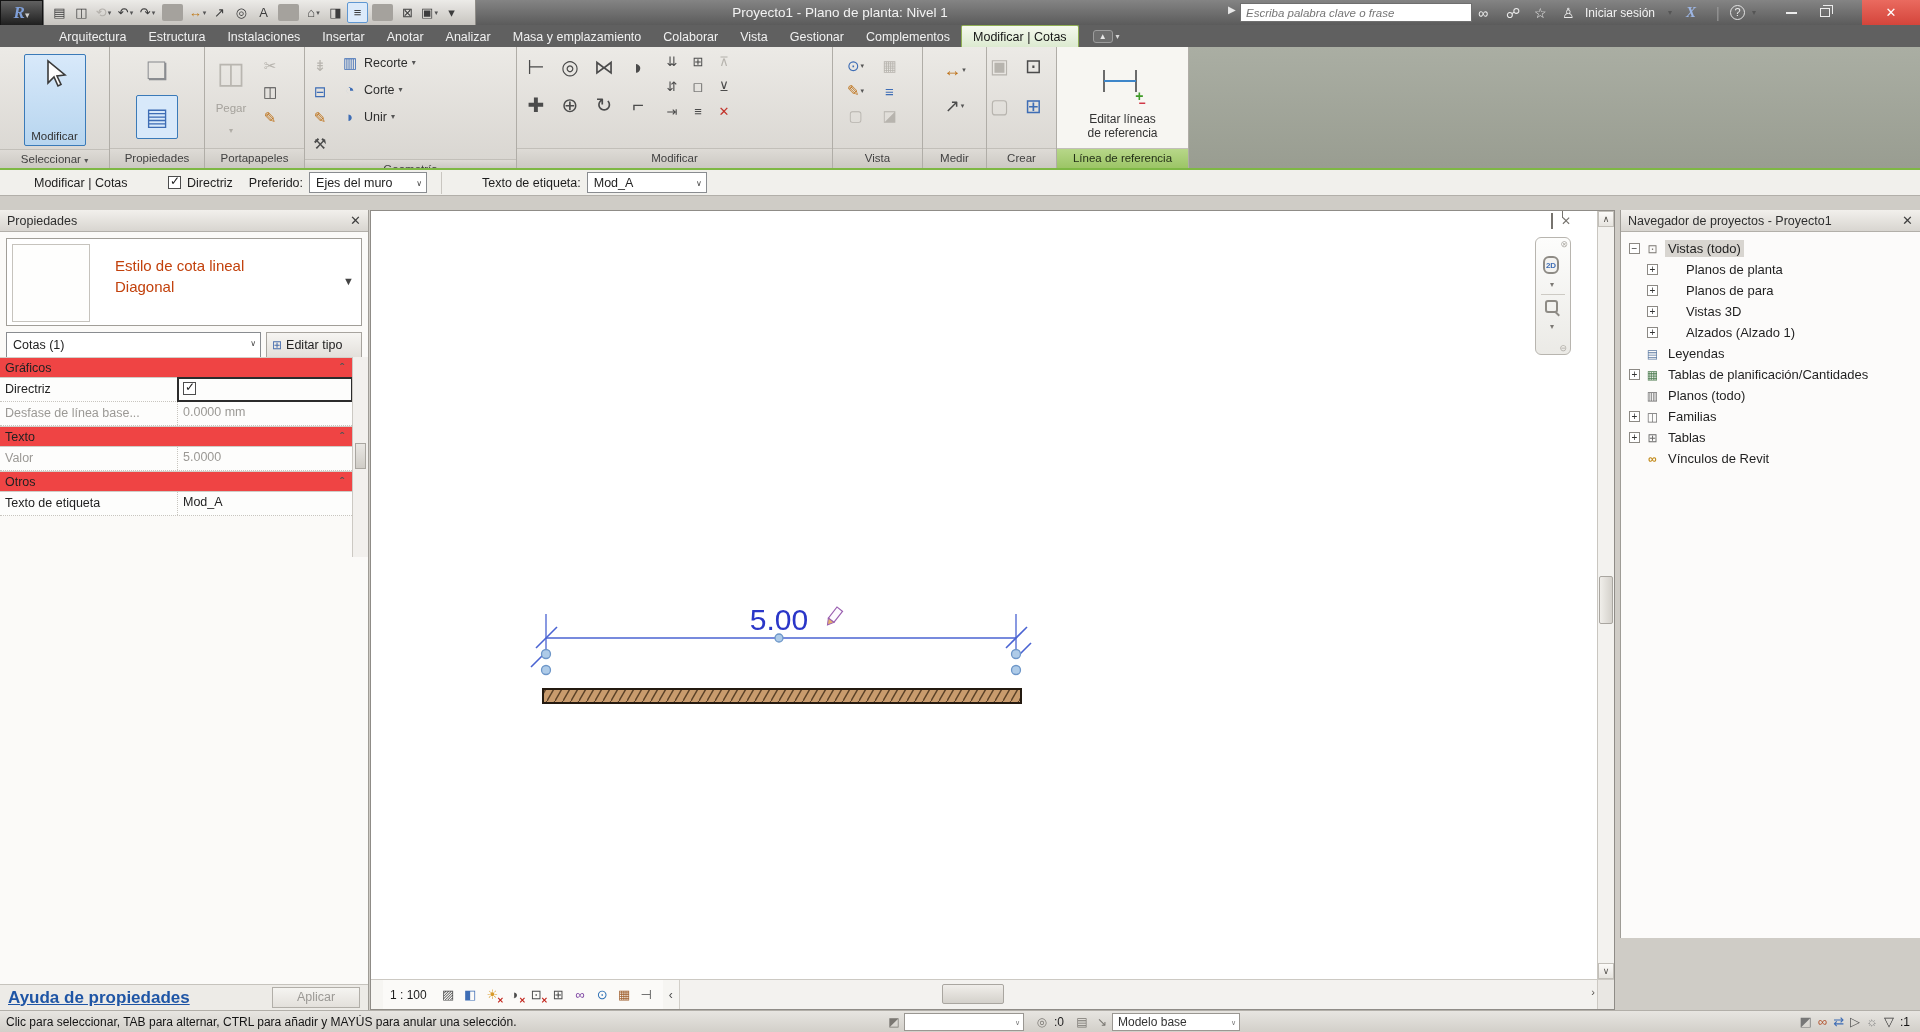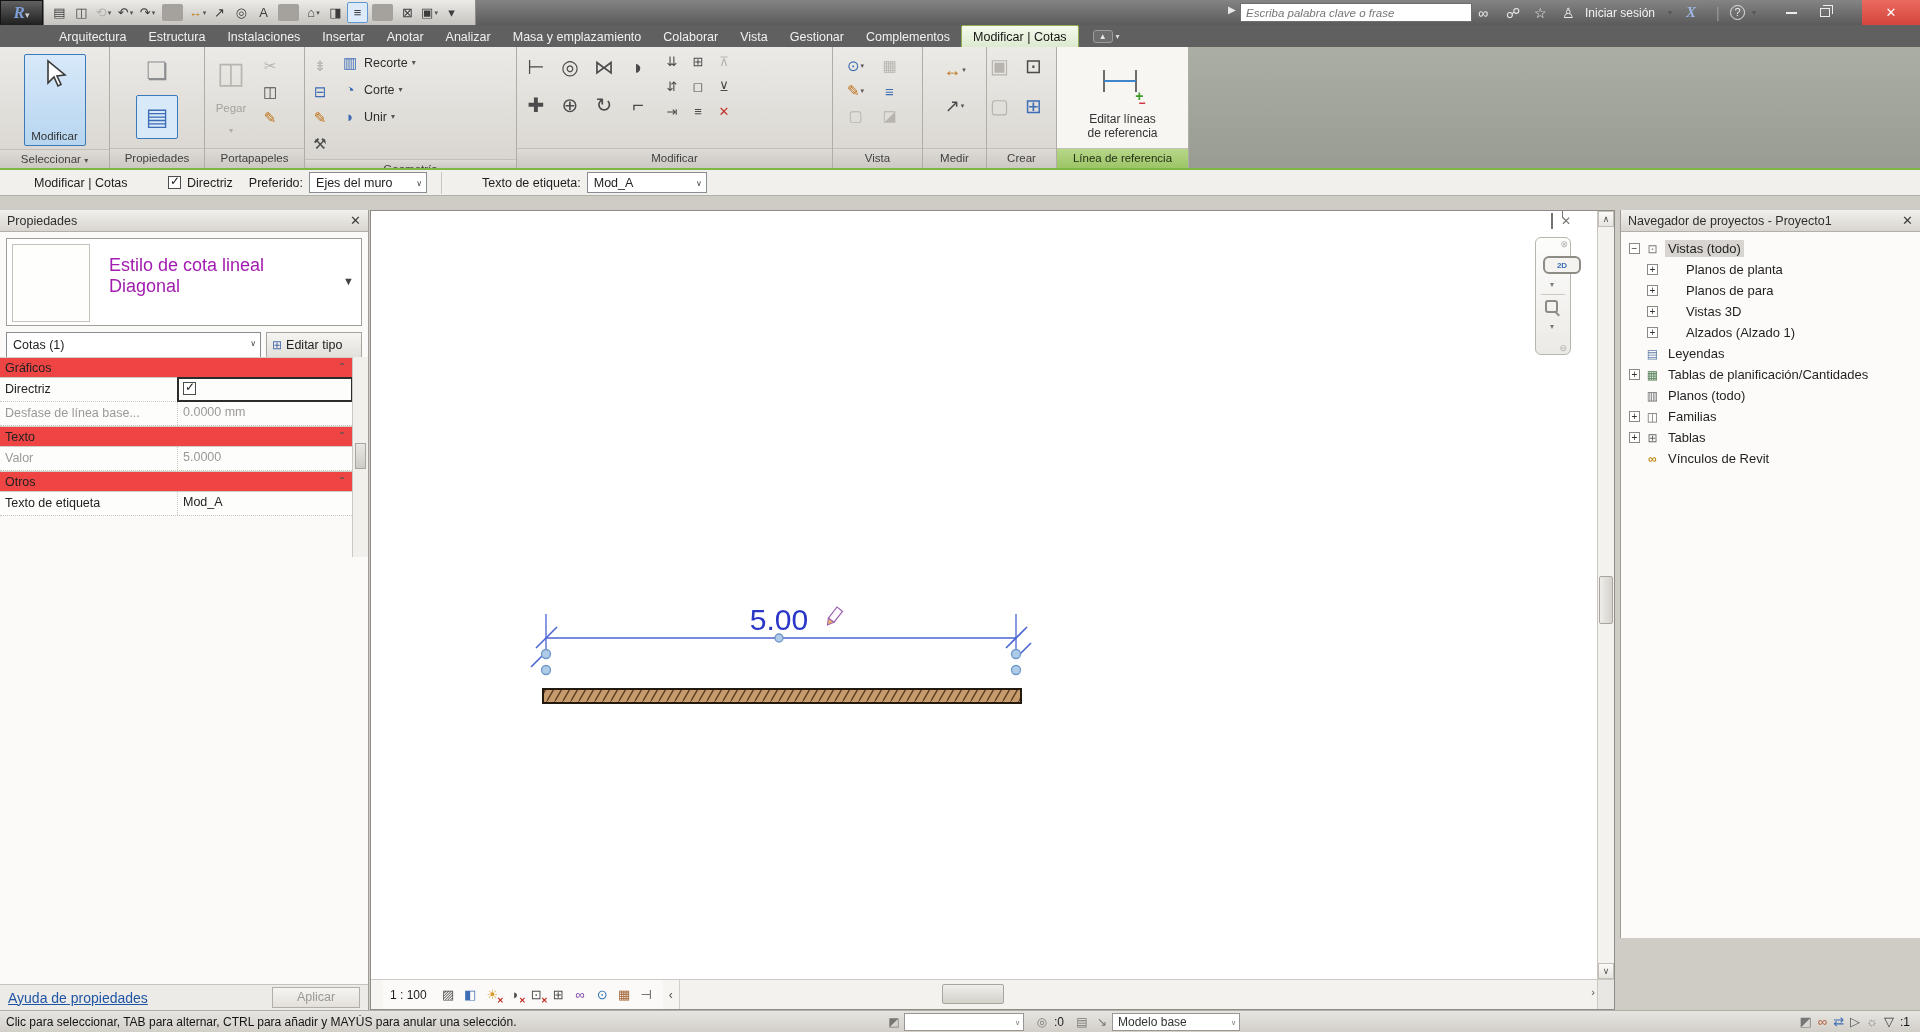--- a/index.html
+++ b/index.html
@@ -118,21 +118,21 @@
                     padding:0 7px; font-size:12.5px; color:#2e2e2e; }
   .ph-close { margin-left:auto; font-size:13px; color:#3e3e3e; }
 
   
   .props { position:absolute; left:0; top:210px; width:369px; height:800px;
            background:#fbfaf8; border-right:1px solid #9f9c96; }
   .type-sel { position:absolute; left:6px; top:28px; width:356px; height:88px;
               background:#fff; border:1px solid #a19e98; }
   .thumb { position:absolute; left:5px; top:5px; width:78px; height:78px;
            border:1px solid #c6c3bd; background:#fefefd; }
-  .type-text { position:absolute; left:102px; top:16px; font-size:18px; color:#a21caf; line-height:21px; }
+  .type-text { position:absolute; left:108px; top:16px; font-size:15px; color:#c2410c; line-height:21px; }
   .type-arrow { position:absolute; right:7px; top:36px; font-size:11px; color:#444; }
   .sel-row { position:absolute; left:6px; top:122px; width:356px; height:26px; display:flex; gap:5px; }
   .sel-combo { flex:1; height:26px; }
   .edit-type { width:96px; height:26px; background:linear-gradient(#f6f5f2,#e3e0db);
                border:1px solid #a7a49e; display:flex; align-items:center; gap:4px;
                padding:0 5px; font-size:12.5px; color:#222; }
   .et-icon { color:#4a6fae; font-size:12px; }
   .pgrid { position:absolute; left:0; top:147px; width:352px; }
   .prow { display:flex; height:24px; border-bottom:1px dotted #c8c5bf; background:#fdfdfc; }
   .prow[data-kind="group"] { display:flex; height:21px; background:#ef4444; border-top:1px solid #d2cfc9;
@@ -149,41 +149,41 @@
   .p-check { display:none; width:13px; height:13px; border:1px solid #4c4c4c; background:#fff;
              position:relative; margin-top:1px; }
   .p-check.show { display:inline-block; }
   .p-check.checked::after { content:"✓"; position:absolute; left:1px; top:-3px; font-size:12px; color:#222; }
   .pscroll { position:absolute; right:0; top:147px; width:16px; height:200px; background:#f2f0ed;
              border-left:1px solid #ccc9c3; }
   .pthumb { position:absolute; left:2px; right:2px; top:86px; height:26px;
             background:linear-gradient(#e9e7e3,#cfccc6); border:1px solid #a9a6a0; }
   .props-footer { position:absolute; left:0; bottom:0; width:100%; height:26px; background:#edebe7;
                   border-top:1px solid #c6c3bd; display:flex; align-items:center; padding:0 8px; }
-  .help-link { color:#1f55a5; text-decoration:underline; font-size:14px; }
+  .help-link { color:#1f55a5; text-decoration:underline; font-size:17px;font-weight:bold; }
   .apply-btn { margin-left:auto; width:88px; height:21px; text-align:center; line-height:19px;
                color:#9b9995; background:linear-gradient(#f5f4f1,#e3e0db); border:1px solid #b1aea8;
                font-size:12.5px; }
 
   
   .canvas { position:absolute; left:370px; top:210px; width:1245px; height:800px;
             background:#fff; border:1px solid #8f8c87; }
   .view-area { position:absolute; left:0; top:0; right:17px; bottom:30px; background:#fff; overflow:hidden; }
   .view-winctl { position:absolute; top:3px; right:26px; display:flex; gap:8px; align-items:center;
                  color:#6f6c67; z-index:5; }
   .vw-min { width:10px; height:2px; background:#76736e; margin-top:7px; }
   .vw-restore { width:10px; height:9px; border:1px solid #76736e; position:relative; }
   .vw-restore::before { content:""; position:absolute; left:2px; top:-4px; width:8px; height:7px;
                         border:1px solid #76736e; border-bottom:none; border-left:none; }
   .vw-close { font-size:12px; color:#76736e; line-height:10px; }
   .navbar { position:absolute; top:26px; right:26px; width:36px; height:118px;
             background:linear-gradient(#fdfdfc,#ebeae6); border:1px solid #b8b5af;
             border-radius:6px; z-index:4; }
   .nb-close { position:absolute; top:1px; right:2px; font-size:9px; color:#b0ada7; }
-  .nb-wheel { position:absolute; top:18px; left:7px; width:38px; height:18px; border:2px solid #8e8b85;
+  .nb-wheel { position:absolute; top:18px; left:7px; width:16px; height:18px; border:2px solid #8e8b85;
               border-radius:6px; color:#3e6db5; font-size:8px; font-weight:bold; text-align:center;
               line-height:15px; background:#f4f3f0; }
   .nb-da1 { position:absolute; top:42px; left:14px; font-size:8px; color:#7c7974; }
   .nb-div { position:absolute; top:56px; left:5px; right:5px; height:1px; background:#cdcac4; }
   .nb-zoom { position:absolute; top:62px; left:9px; width:13px; height:13px; border:2px solid #8e8b85;
              border-radius:3px; }
   .nb-zoom::after { content:""; position:absolute; right:-4px; bottom:-4px; width:5px; height:2px;
                     background:#8e8b85; transform:rotate(45deg); }
   .nb-da2 { position:absolute; top:84px; left:14px; font-size:8px; color:#7c7974; }
   .nb-min { position:absolute; bottom:1px; right:3px; font-size:9px; color:#b0ada7; }
@@ -343,20 +343,21 @@
         <span class="qbtn">
           <span>▣</span>
           <span class="qdrop show">▾</span>
         </span>
 
         <span class="qbtn">
           <span>▾</span>
         </span>
 
     </div>
+    <div class="tb-title">Proyecto1 - Plano de planta: Nivel 1</div>
     <span class="srch-open">▶</span>
     <input class="tb-search" placeholder="Escriba palabra clave o frase" style="">
     <span class="tb-ic" style="left:1478px">∞</span>
     <span class="tb-ic" style="left:1506px">☍</span>
     <span class="tb-ic" style="left:1534px">☆</span>
     <span class="tb-ic" style="left:1562px">♙</span>
     <span class="tb-ic signin" style="left:1585px">Iniciar sesión</span>
     <span class="tb-ic mono-arrow" style="left:1668px">▾</span>
     <span class="tb-ic exchx" style="left:1686px">X</span>
     <span class="tb-ic" style="left:1716px;color:#9a9a9a">|</span>

